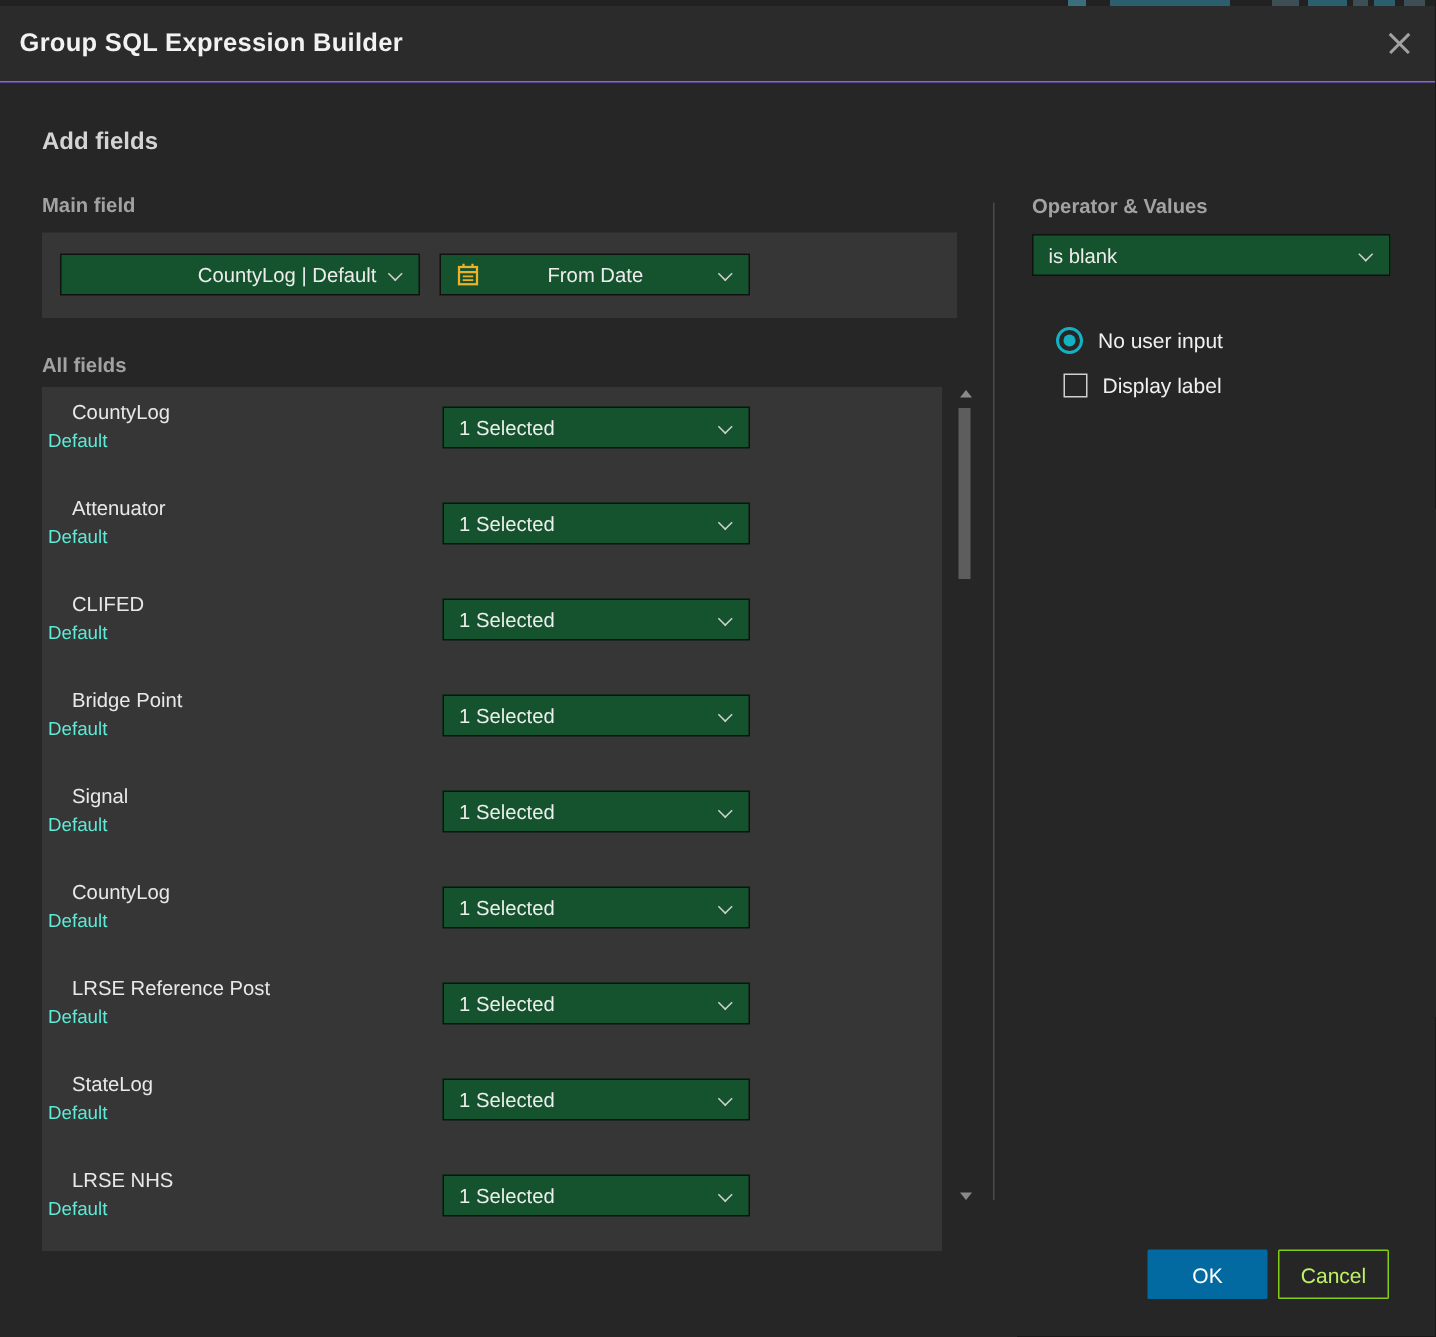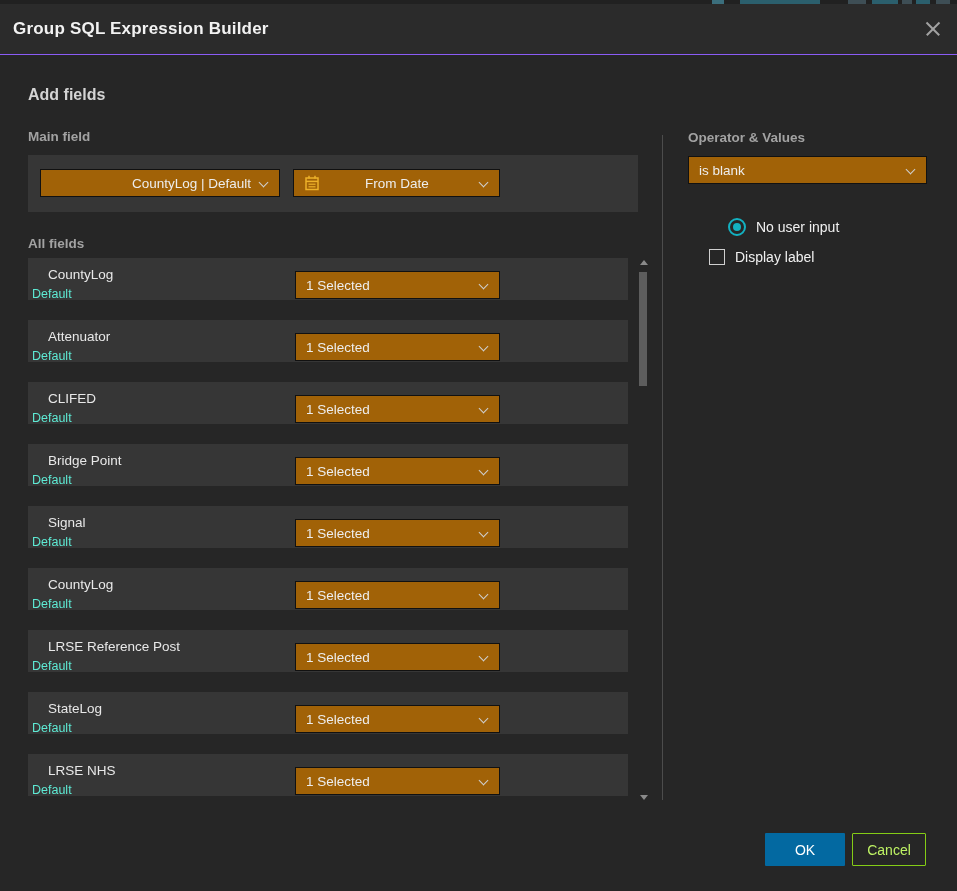--- a/index.html
+++ b/index.html
@@ -21,53 +21,53 @@
                width:22px; height:22px; cursor:pointer; }
   .close-btn .x1,.close-btn .x2 { position:absolute; left:2px; top:10px; width:18px; height:1.6px; background:#a2a2a2; }
   .close-btn .x1 { transform:rotate(45deg); }
   .close-btn .x2 { transform:rotate(-45deg); }
 
   .heading { position:absolute; left:28px; top:86px; font-size:16px; font-weight:700; color:#d4d4d4; }
 
   .sub-label { position:absolute; font-size:13.5px; font-weight:700; color:#a2a2a2; }
 
   
-  .select { position:absolute; height:28px; background:#a16207; border:1px solid #111;
+  .select { position:absolute; height:28px; background:#14532d; border:1px solid #111;
             color:#ededed; font-size:13.5px; display:flex; align-items:center;
             padding:0 28px 0 10px; cursor:pointer; }
   .select .chev { position:absolute; right:12px; top:9px; width:7px; height:7px;
                   border-right:1.4px solid #cfcfcf; border-bottom:1.4px solid #cfcfcf;
                   transform:rotate(45deg); }
   .select .cal { margin-right:9px; flex:0 0 auto; display:block; }
 
   .main-panel { position:absolute; left:28px; top:155px; width:610px; height:57px; background:#363636; }
 
   
   .list { position:absolute; left:28px; top:258px; width:600px; }
-  .field-row { position:relative; width:600px; height:42px; background:#363636; margin-bottom:20px; }
+  .field-row { position:relative; width:600px; height:64px; background:#363636; margin-bottom:0; }
   .row-name { position:absolute; left:20px; top:9px;  font-size:13.5px; color:#e8e8e8; }
   .row-sub  { position:absolute; left:4px; top:29px; font-size:12.5px; color:#5eead4; }
   .field-row .select { left:267px; top:13px; width:205px; }
 
   
   .scrollbar { position:absolute; left:637px; top:258px; width:14px; height:544px; }
   .sb-up   { position:absolute; left:3px; top:2px;  width:0; height:0;
              border-left:4px solid transparent; border-right:4px solid transparent;
              border-bottom:5px solid #8a8a8a; cursor:pointer; }
   .sb-down { position:absolute; left:3px; bottom:2px; width:0; height:0;
              border-left:4px solid transparent; border-right:4px solid transparent;
              border-top:5px solid #8a8a8a; cursor:pointer; }
   .sb-thumb { position:absolute; left:2px; top:14px; width:8px; height:114px; background:#5d5d5d; cursor:pointer; }
 
   
   .v-divider { position:absolute; left:662px; top:135px; width:1px; height:665px; background:#4c4c4c; }
   .op-label { left:688px; top:130px; }
   .op-select { left:688px; top:156px; width:239px; }
 
-  .radio-row { position:absolute; left:728px; top:218px; display:flex; align-items:center; cursor:pointer; }
+  .radio-row { position:absolute; left:704px; top:218px; display:flex; align-items:center; cursor:pointer; }
   .radio { width:18px; height:18px; border-radius:50%; border:2.5px solid #13b1c1;
            background:#262626; position:relative; flex:0 0 auto; }
   .radio .dot { position:absolute; left:50%; top:50%; transform:translate(-50%,-50%);
                 width:8px; height:8px; border-radius:50%; background:#13b1c1; }
   .radio-row .lbl { margin-left:10px; font-size:14px; color:#f0f0f0; }
 
   .check-row { position:absolute; left:709px; top:249px; display:flex; align-items:center; cursor:pointer; }
   .checkbox { width:16px; height:16px; border:1.5px solid #d0d0d0; background:transparent; flex:0 0 auto; }
   .check-row .lbl { margin-left:10px; font-size:14px; color:#f0f0f0; }
 

